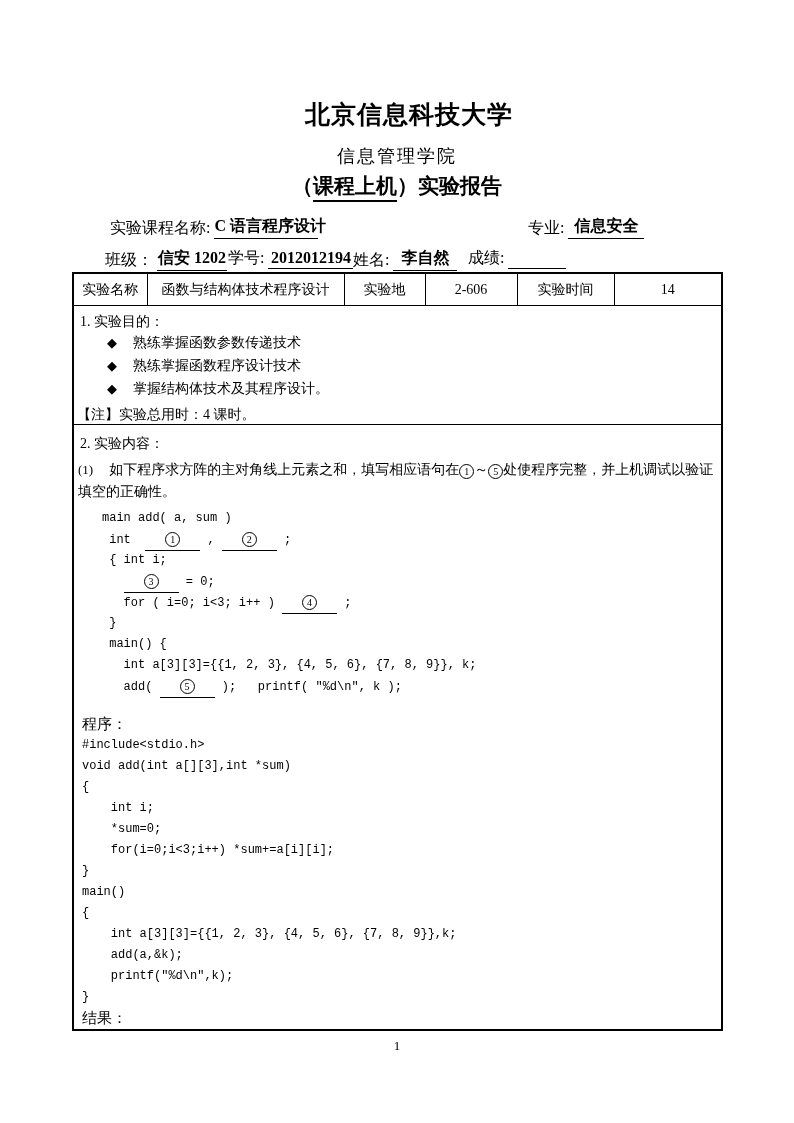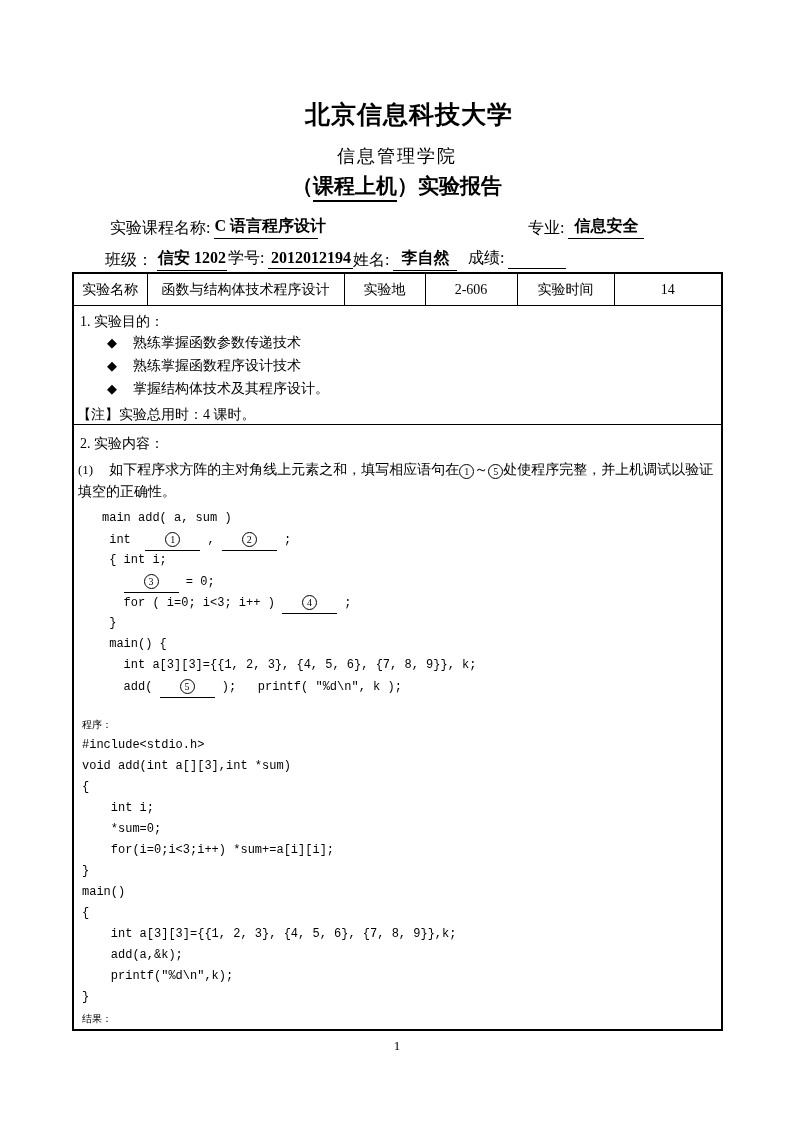--- a/index.html
+++ b/index.html
@@ -33,21 +33,21 @@
   .bullet-row .diamond{display:inline-block;width:26px;font-size:13px;}
   .note-line{font-size:14px;margin:6px 0 0 3px;}
 
   .para-line{font-size:14px;line-height:22px;margin-left:4px;white-space:nowrap;}
   .para-line .item-no{display:inline-block;margin-right:16px;font-size:13px;}
 
   .codeA{margin:5px 0 0 28px;}
   .codeB{margin:0 0 0 8px;}
   .code-line{font-family:"Liberation Mono","DejaVu Sans Mono",monospace;
              font-size:12px;line-height:21px;white-space:pre;height:21px;}
-  .cjk-line{font-family:"Liberation Serif",serif;font-size:10px;line-height:21px;height:21px;}
+  .cjk-line{font-family:"Liberation Serif",serif;font-size:15px;line-height:21px;height:21px;}
   .vgap{height:17px;}
 
   .blank{display:inline-block;min-width:55px;border-bottom:1px solid #000;
          text-align:center;vertical-align:bottom;}
   .circ{display:inline-block;width:13px;height:13px;border:1px solid #000;border-radius:50%;
         font-size:10px;line-height:13px;text-align:center;vertical-align:-1px;
         font-family:"Liberation Serif",serif;}
 
   .page-number{position:absolute;top:1038px;left:0;width:100%;text-align:center;font-size:13px;}
 </style>

